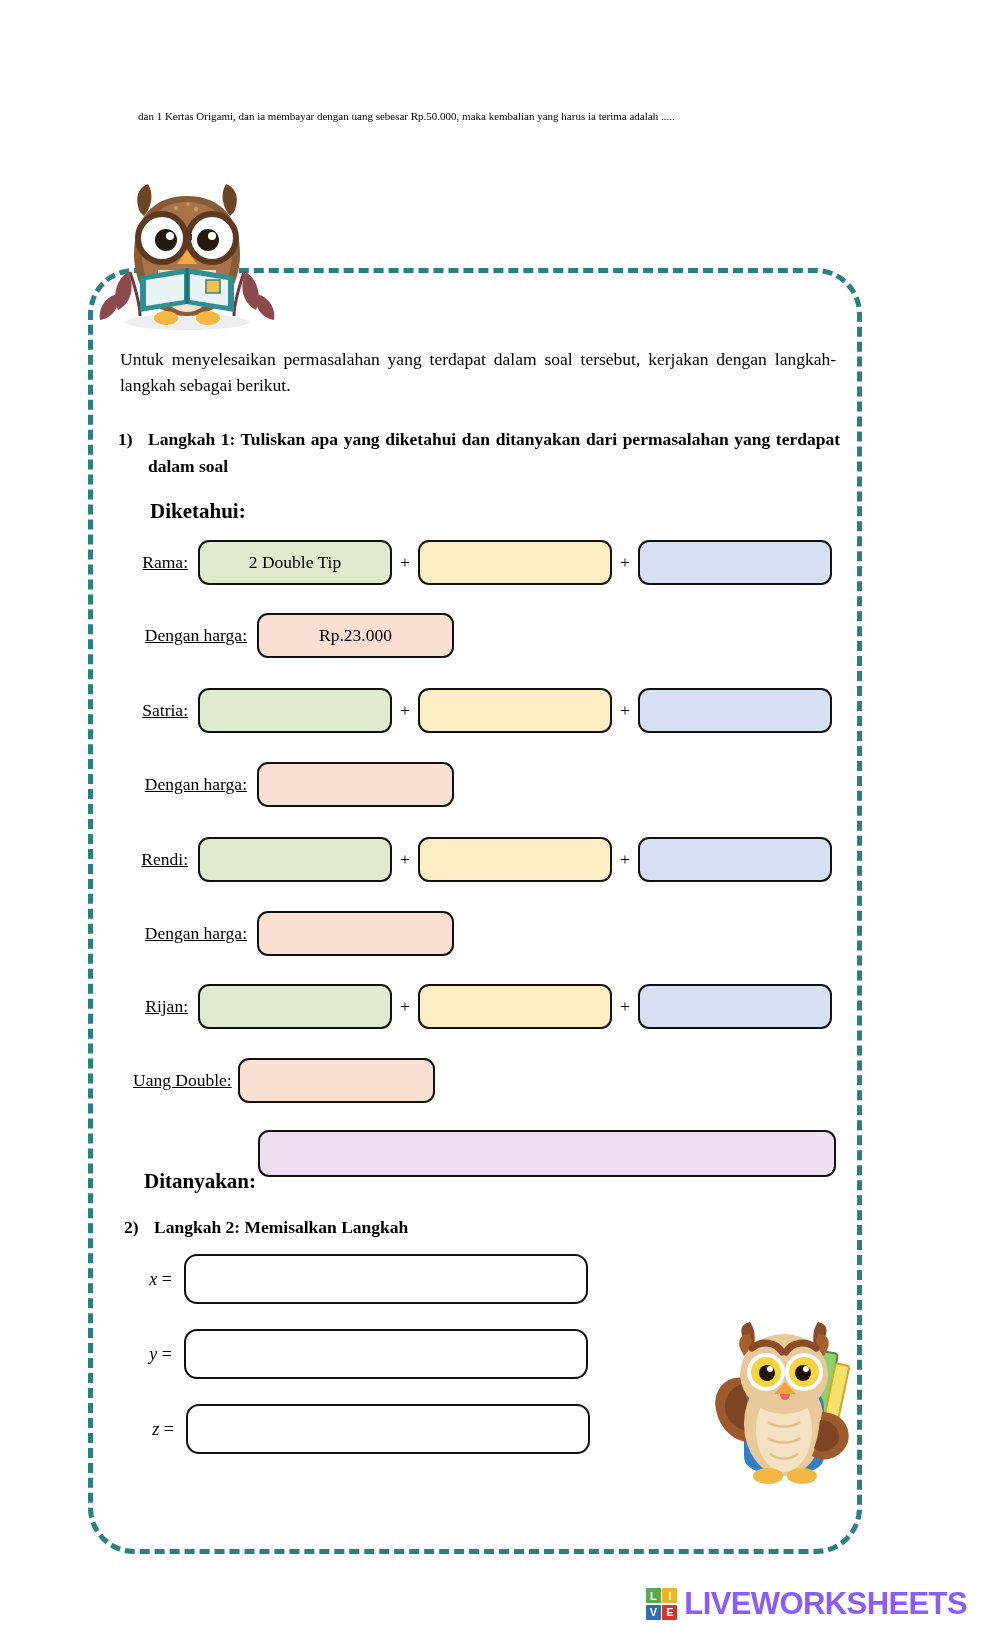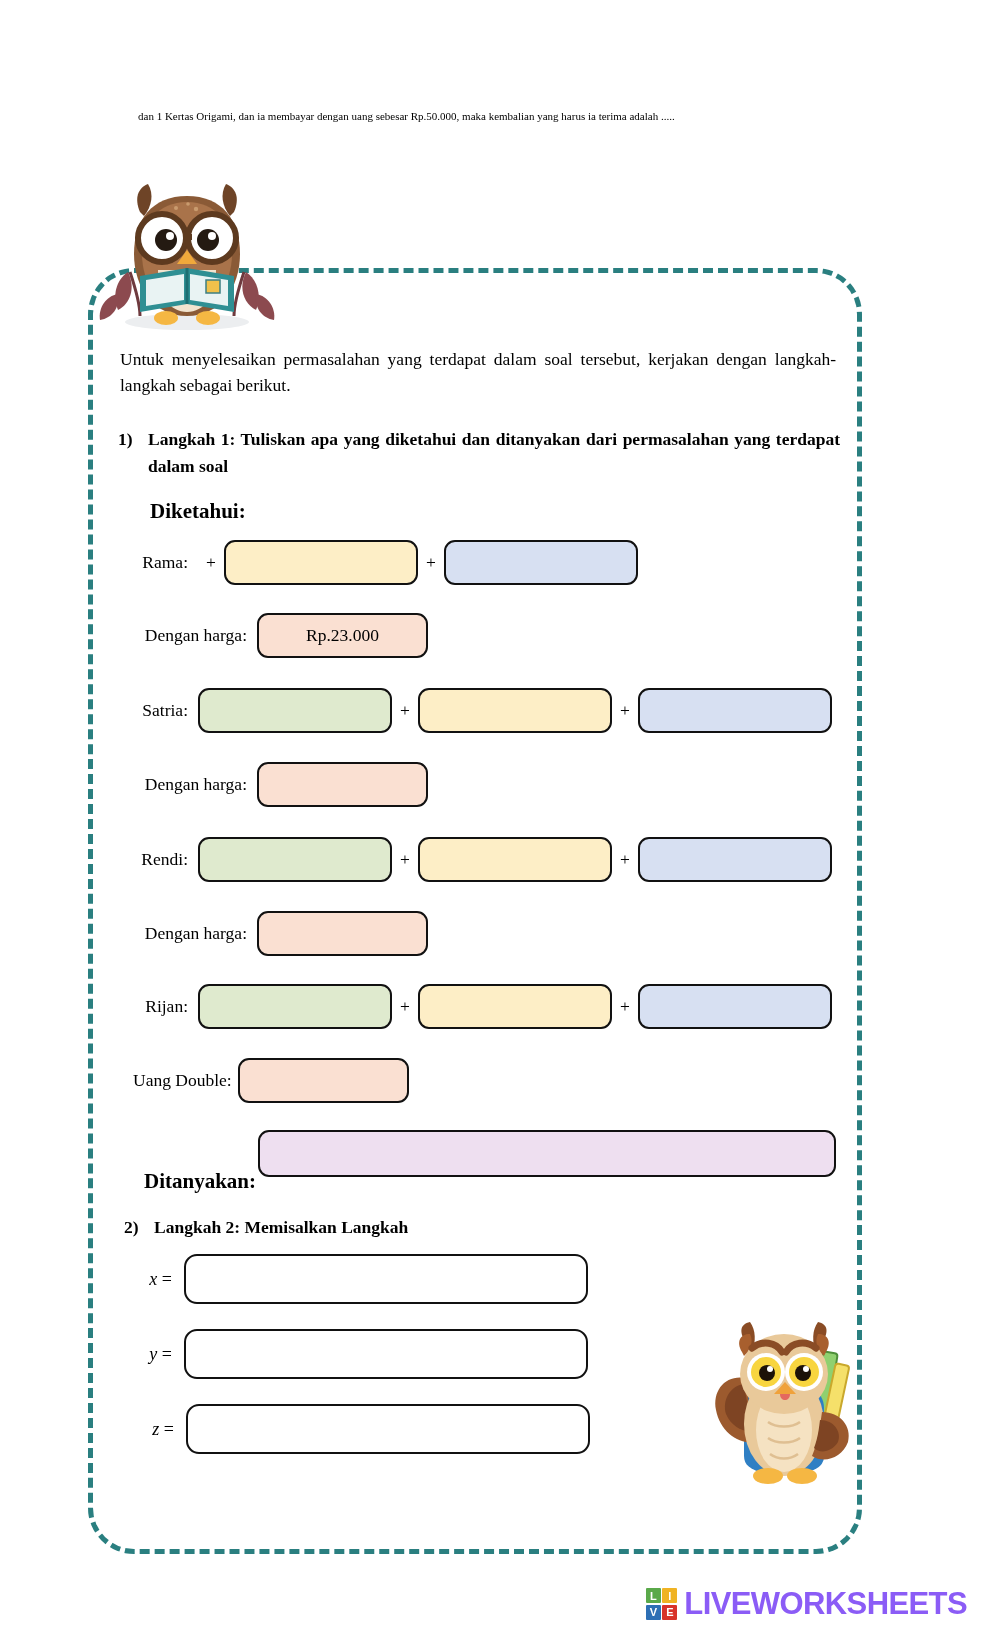--- a/index.html
+++ b/index.html
@@ -103,20 +103,21 @@
   
   .row {
     position: absolute;
     display: flex;
     align-items: center;
   }
   .rowlabel {
     font-size: 17.5px;
     white-space: nowrap;
     text-align: right;
+    text-decoration: underline;
   }
   .plus {
     font-size: 17.5px;
     width: 26px;
     text-align: center;
     flex: 0 0 26px;
   }
   .box {
     border: 2.5px solid #111;
     border-radius: 11px;
@@ -152,21 +153,21 @@
   .row-harga1 .rowlabel,
   .row-harga2 .rowlabel,
   .row-harga3 .rowlabel { width: 124px; }
   .row-uangrijan .rowlabel { width: 105px; }
 
   .row .rowlabel { padding-right: 10px; }
 
   .w-green  { width: 194px; }
   .w-cream  { width: 194px; }
   .w-blue   { width: 194px; }
-  .w-peach  { width: 171px; }
+  .w-peach  { width: 197px; }
   .w-lilac  { width: 578px; height: 47px; }
 
   
   .varrow {
     position: absolute;
     display: flex;
     align-items: center;
   }
   .varlabel {
     width: 46px;
@@ -291,20 +292,21 @@
 
   <div class="step step-1">
     <span class="num">1)</span>
     <span class="txt">Langkah 1: Tuliskan apa yang diketahui dan ditanyakan dari permasalahan yang terdapat dalam soal</span>
   </div>
 
   <div class="sublabel sublabel-diketahui">Diketahui:</div>
 
   <div class="row row-rama">
     <span class="rowlabel">Rama:</span>
+    <span class="box green w-green">2 Double Tip</span>
     <span class="plus">+</span>
     <span class="box cream w-cream"></span>
     <span class="plus">+</span>
     <span class="box blue w-blue"></span>
   </div>
 
   <div class="row row-harga1">
     <span class="rowlabel">Dengan harga:</span>
     <span class="box peach w-peach">Rp.23.000</span>
   </div>

